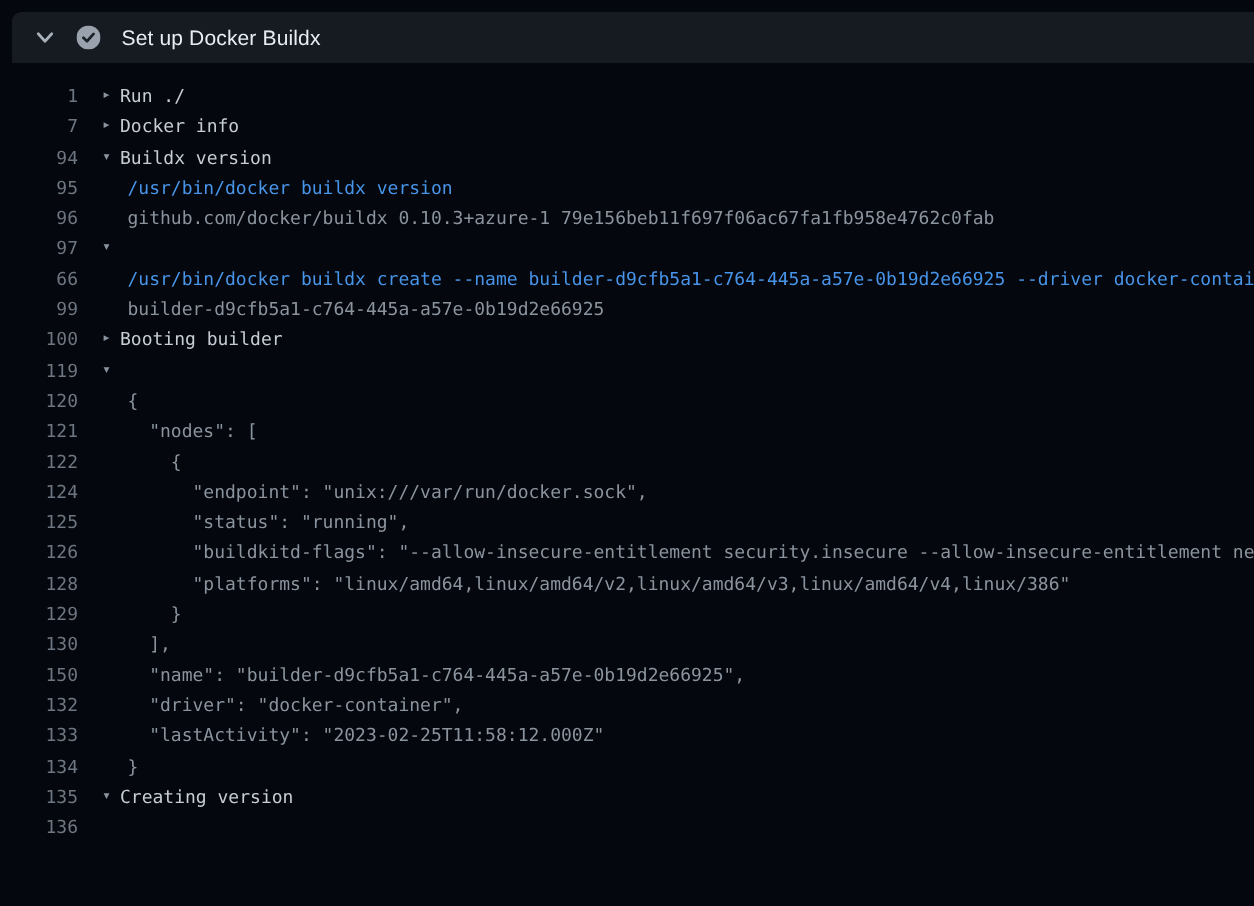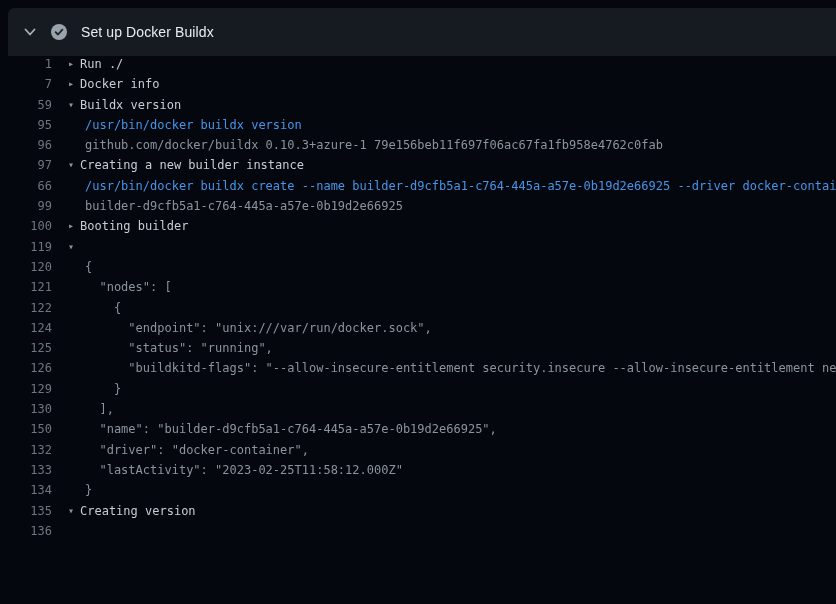--- a/index.html
+++ b/index.html
@@ -5,21 +5,21 @@
   * { margin: 0; padding: 0; box-sizing: border-box; }
   html, body {
     width: 836px; height: 604px;
     overflow: hidden;
     background: #04070d;
     font-family: "DejaVu Sans Mono", monospace;
   }
   .step-header {
     position: absolute;
     left: 8px; top: 8px; right: 0;
-    height: 48px;
+    height: 34px;
     background: #161b22;
     border-radius: 6px 0 0 0;
     display: flex;
     align-items: center;
     padding-left: 14px;
     cursor: pointer;
   }
   .step-header .chev { width: 16px; height: 16px; flex: 0 0 16px; }
   .step-header .check { width: 16px; height: 16px; flex: 0 0 16px; margin-left: 13px; }
   .step-title {
@@ -84,42 +84,41 @@
     <span class="arrow">▸</span>
     <span class="txt">Run ./</span>
   </div>
       <div class="log-line group-collapsed">
     <span class="num">7</span>
     <span class="gut"></span>
     <span class="arrow">▸</span>
     <span class="txt">Docker info</span>
   </div>
       <div class="log-line group-expanded">
-    <span class="num">59</span>
+    <span class="num">94</span>
     <span class="gut"></span>
     <span class="arrow">▾</span>
     <span class="txt">Buildx version</span>
   </div>
       <div class="log-line command">
     <span class="num">95</span>
     <span class="gut"></span>
     
     <span class="txt">/usr/bin/docker buildx version</span>
   </div>
       <div class="log-line output">
     <span class="num">96</span>
     <span class="gut"></span>
     
     <span class="txt">github.com/docker/buildx 0.10.3+azure-1 79e156beb11f697f06ac67fa1fb958e4762c0fab</span>
   </div>
       <div class="log-line group-expanded">
     <span class="num">97</span>
     <span class="gut"></span>
     <span class="arrow">▾</span>
-    <span class="txt">Creating a new builder instance</span>
   </div>
       <div class="log-line command">
     <span class="num">66</span>
     <span class="gut"></span>
     
     <span class="txt">/usr/bin/docker buildx create --name builder-d9cfb5a1-c764-445a-a57e-0b19d2e66925 --driver docker-container</span>
   </div>
       <div class="log-line output">
     <span class="num">99</span>
     <span class="gut"></span>
@@ -165,20 +164,26 @@
     <span class="num">125</span>
     <span class="gut"></span>
     
     <span class="txt">      "status": "running",</span>
   </div>
       <div class="log-line output">
     <span class="num">126</span>
     <span class="gut"></span>
     
     <span class="txt">      "buildkitd-flags": "--allow-insecure-entitlement security.insecure --allow-insecure-entitlement network.host",</span>
+  </div>
+      <div class="log-line output">
+    <span class="num">128</span>
+    <span class="gut"></span>
+    
+    <span class="txt">      "platforms": "linux/amd64,linux/amd64/v2,linux/amd64/v3,linux/amd64/v4,linux/386"</span>
   </div>
       <div class="log-line output">
     <span class="num">129</span>
     <span class="gut"></span>
     
     <span class="txt">    }</span>
   </div>
       <div class="log-line output">
     <span class="num">130</span>
     <span class="gut"></span>

